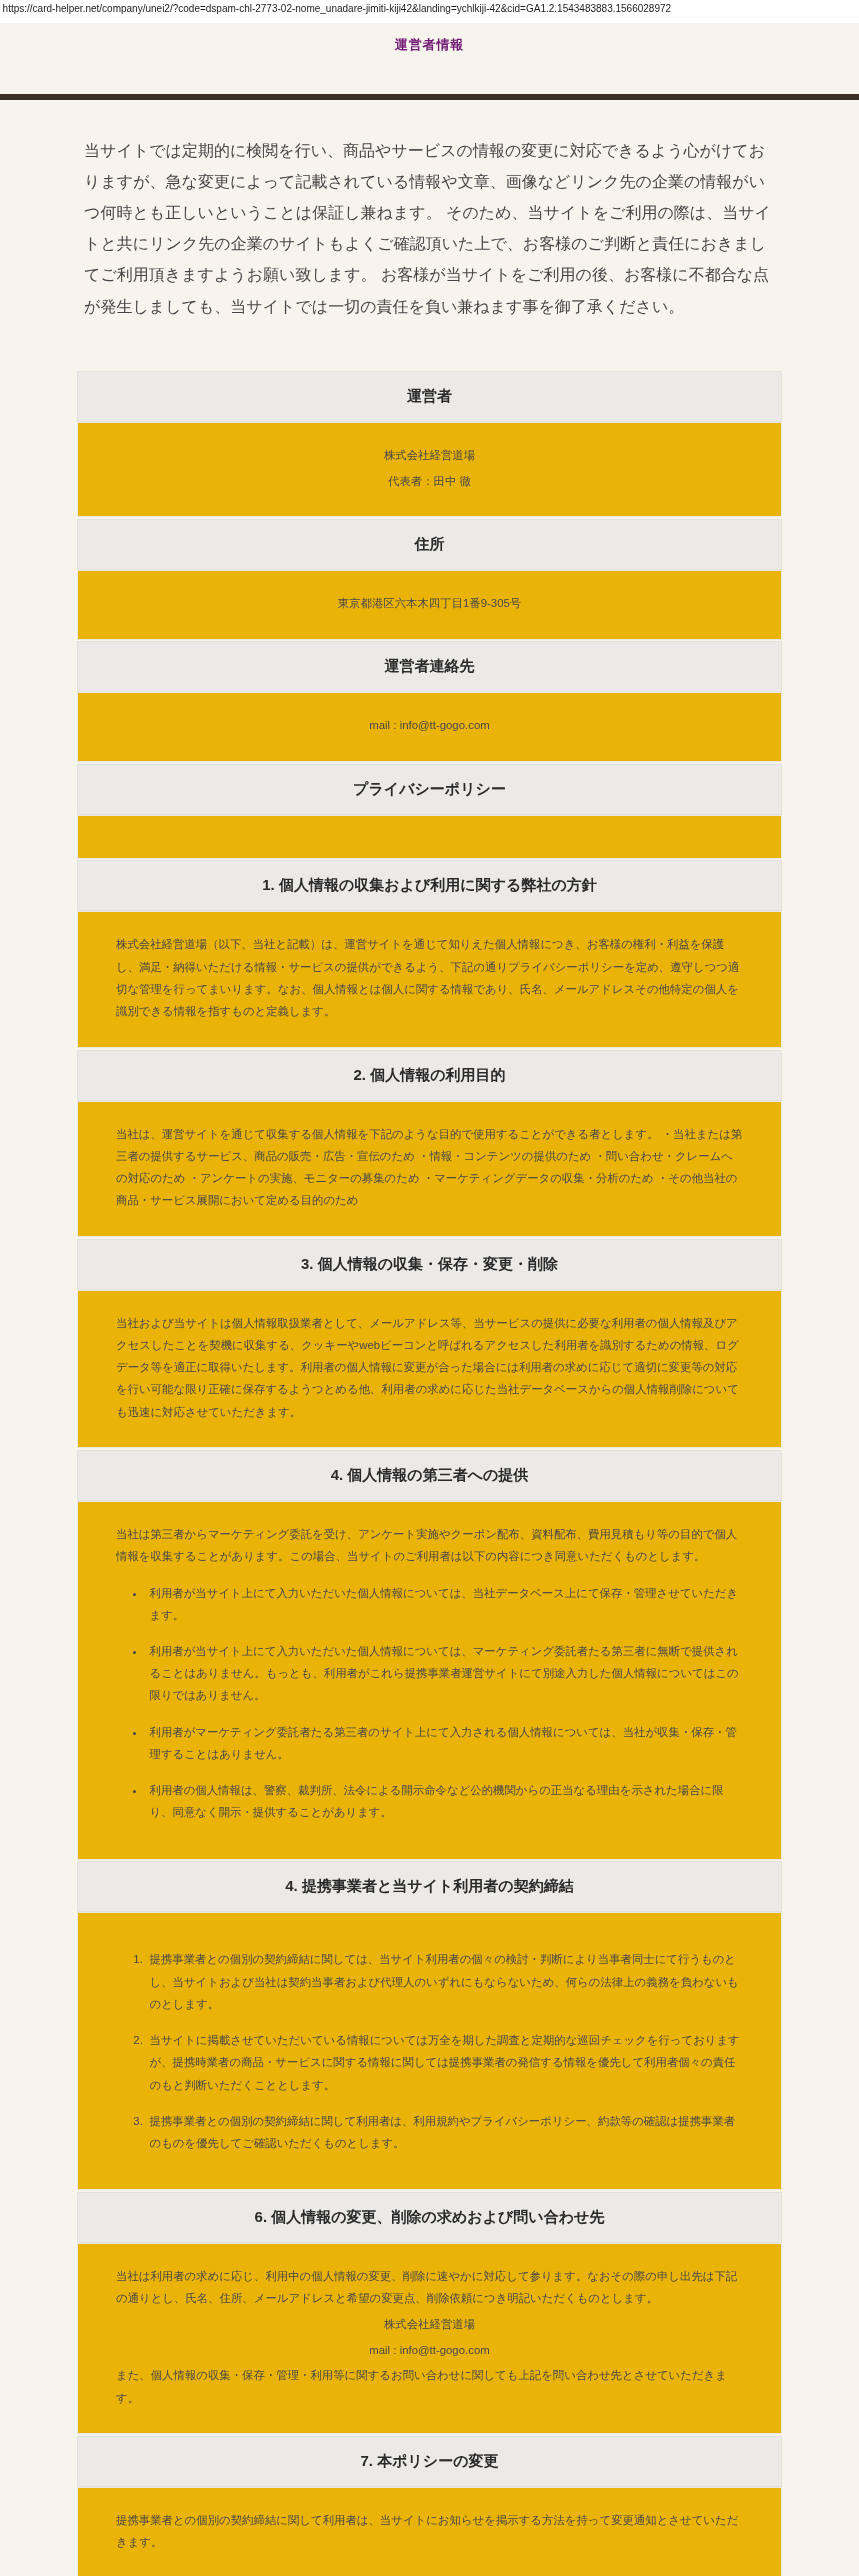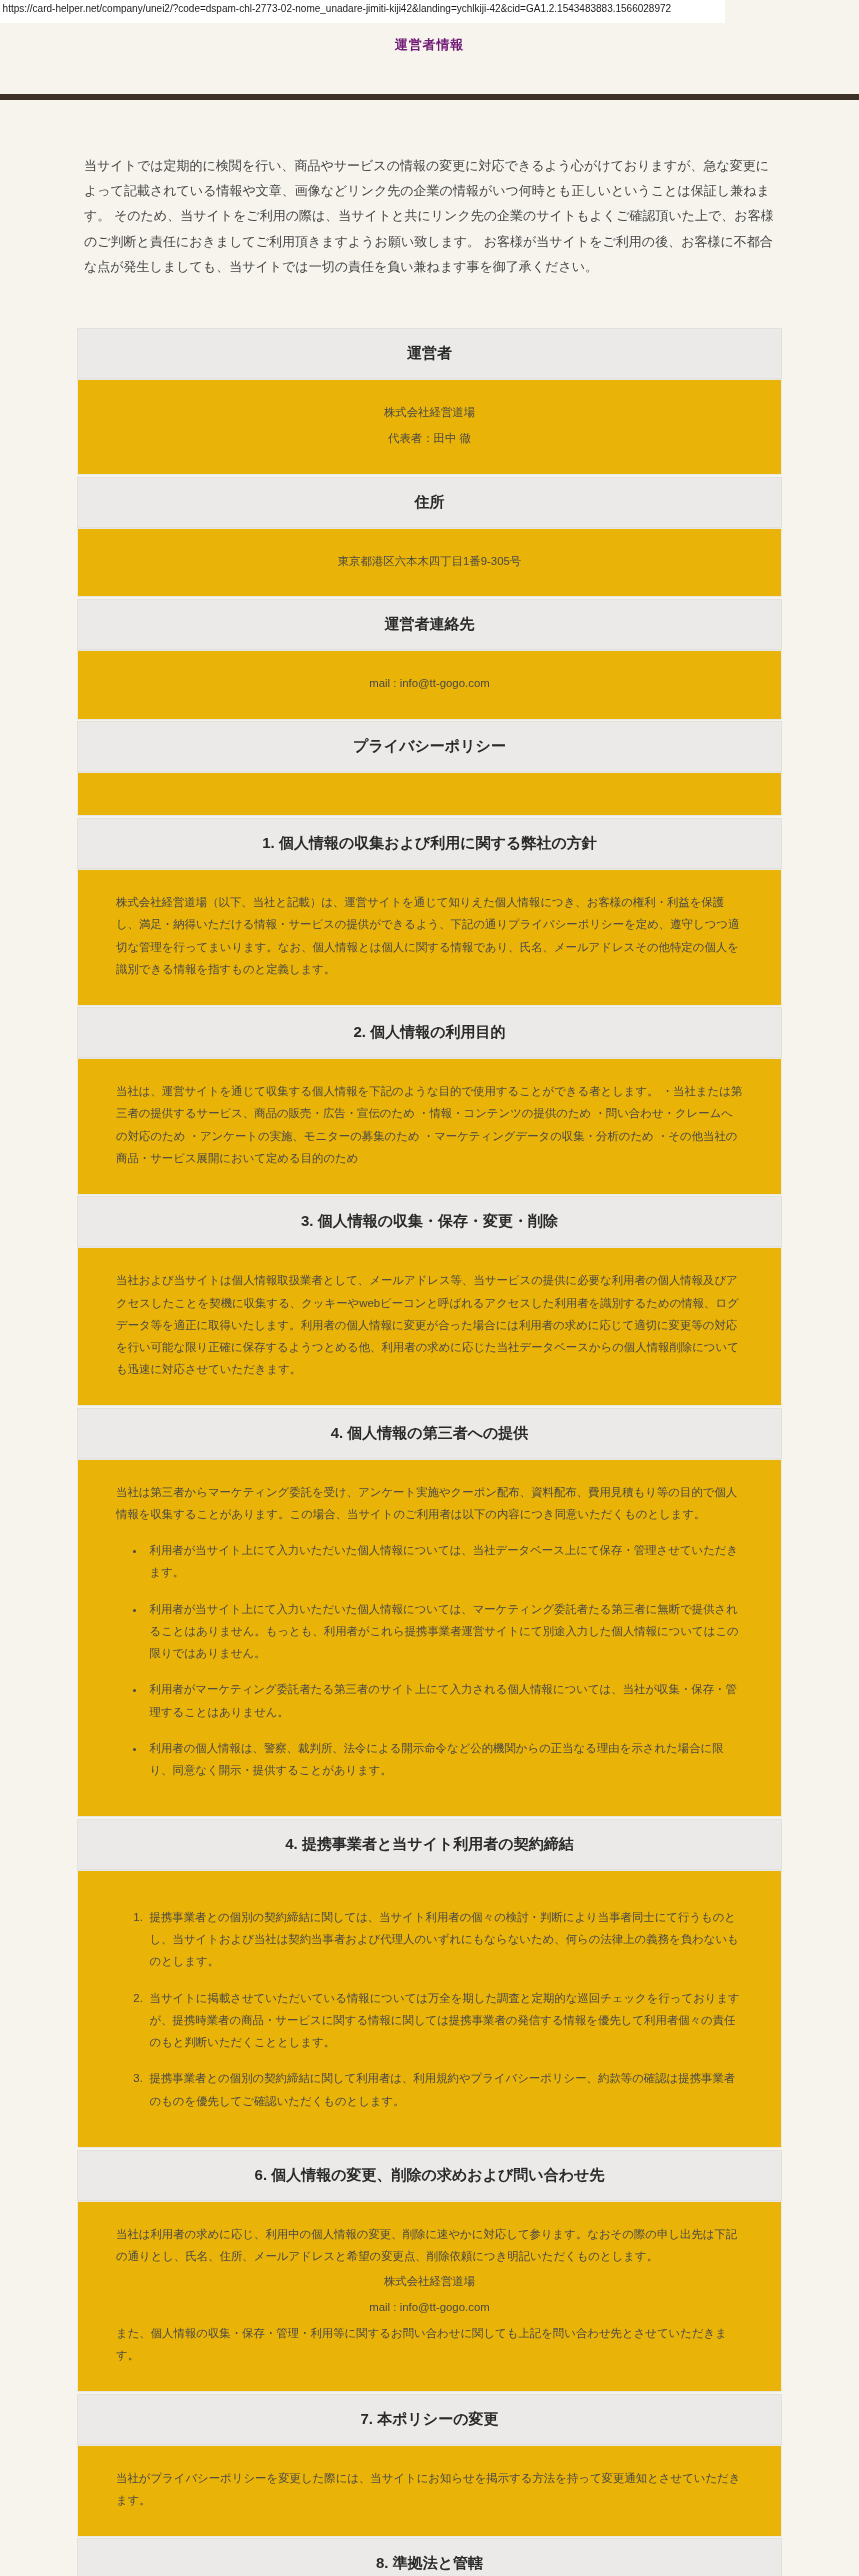--- a/index.html
+++ b/index.html
@@ -10,40 +10,40 @@
     color:#3f3f3f;
     -webkit-font-smoothing:antialiased;
   }
   .url-strip {
     background:#ffffff;
     padding:1.7px 2.6px 8.7px 2.6px;
     font-size:10px;
     line-height:1.3;
     color:#1c1c1c;
     word-break:break-all;
-    width:725px;
+    width:859px;
   }
   .page-title {
     text-align:center;
     font-size:13px;
     font-weight:bold;
     color:#701a75;
     margin-top:12.2px;
     letter-spacing:0.9px;
   }
   .divider-bar {
     height:6.1px;
     background:#3b3127;
     margin-top:40px;
     width:859px;
   }
   .content { width:705px; margin:0 auto; }
   .intro {
-    margin-top:53px;
-    font-size:13px;
+    margin-top:35px;
+    font-size:16px;
     line-height:1.95;
     color:#454545;
     padding:0 7px;
   }
   .info-table { margin-top:49px; }
   .row-header {
     background:#ebeae8;
     border:0.9px solid #e2e1de;
     text-align:center;
     font-weight:bold;
@@ -127,21 +127,21 @@
       </div>
       <div class="row-header">6. 個人情報の変更、削除の求めおよび問い合わせ先</div>
       <div class="row-body">
         <p>当社は利用者の求めに応じ、利用中の個人情報の変更、削除に速やかに対応して参ります。なおその際の申し出先は下記の通りとし、氏名、住所、メールアドレスと希望の変更点、削除依頼につき明記いただくものとします。</p>
         <p class="line-center">株式会社経営道場</p>
         <p class="line-center">mail : info@tt-gogo.com</p>
         <p>また、個人情報の収集・保存・管理・利用等に関するお問い合わせに関しても上記を問い合わせ先とさせていただきます。</p>
       </div>
       <div class="row-header">7. 本ポリシーの変更</div>
       <div class="row-body">
-        <p>当社がプライバシーポリシーを変更した際には、当サイトにお知らせを掲示する方法を持って変更通知とさせていただきます。</p>
+        <p>提携事業者との個別の契約締結に関して利用者は、当サイトにお知らせを掲示する方法を持って変更通知とさせていただきます。</p>
       </div>
       <div class="row-header">8. 準拠法と管轄</div>
       <div class="row-body">
         <p>本ポリシーに関してはすべて日本法が適用されるものとします。また、本ポリシーまたは当サイトに関して生じた紛争に関しては、第一審の専属的合意管轄裁判所を東京地方裁判所とさせていただきます。</p>
       </div>
     </div>
 
 </div>
 
 

